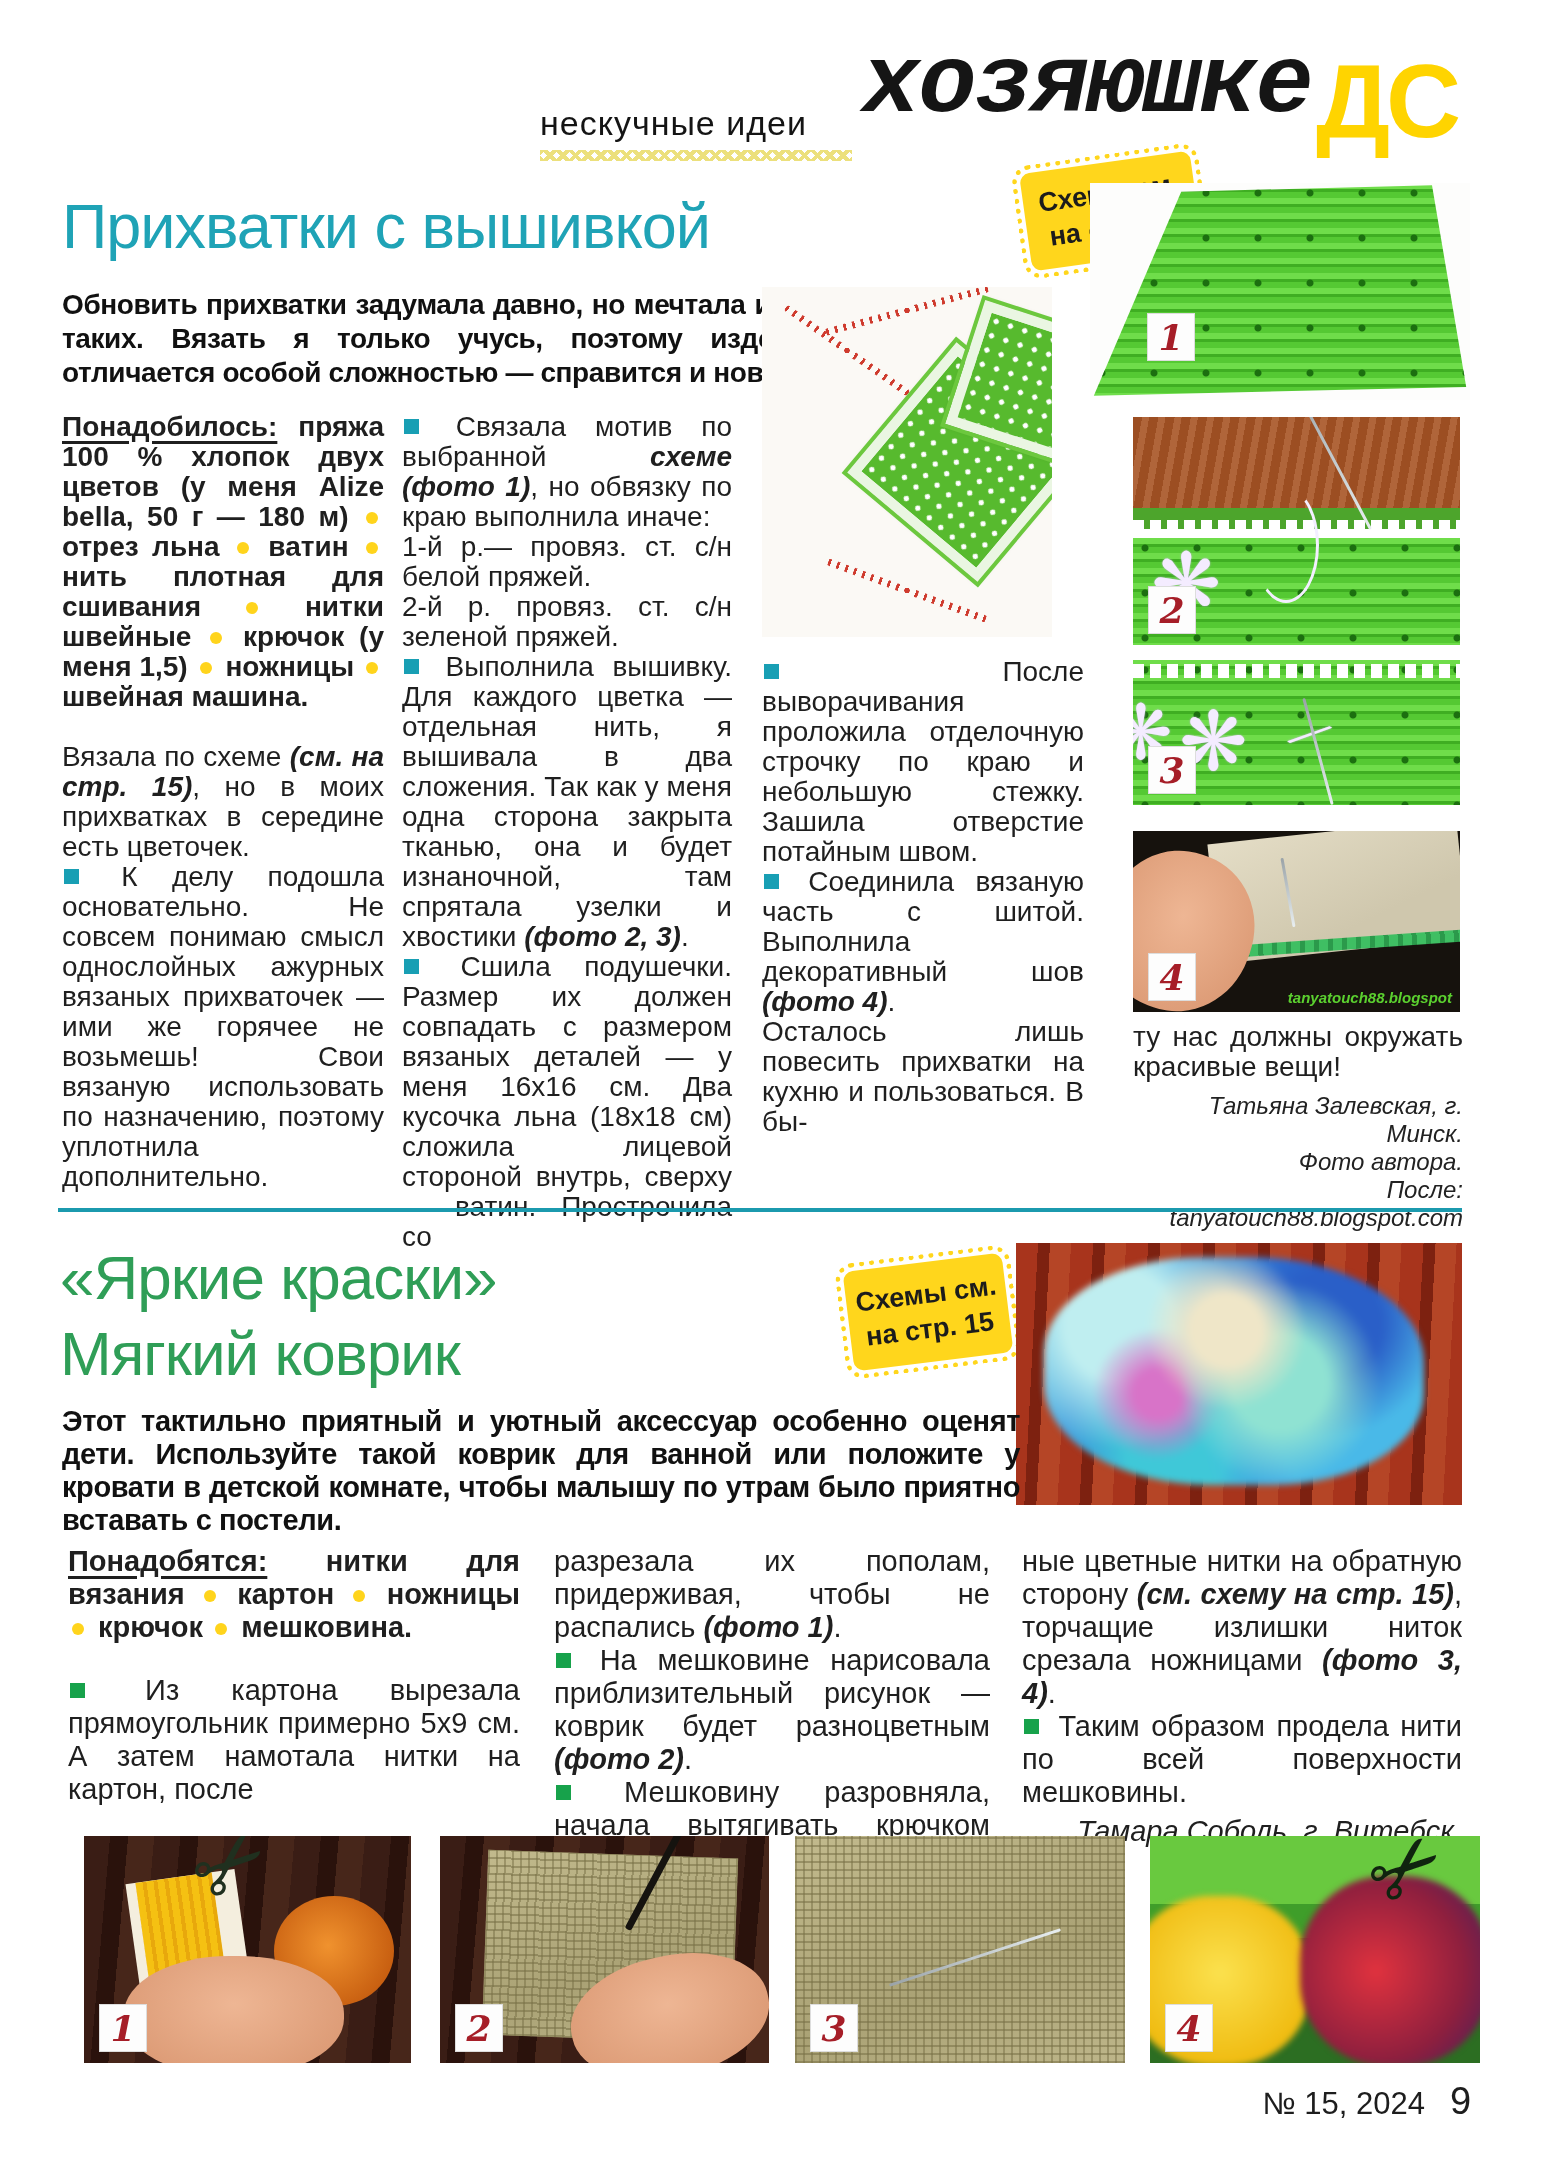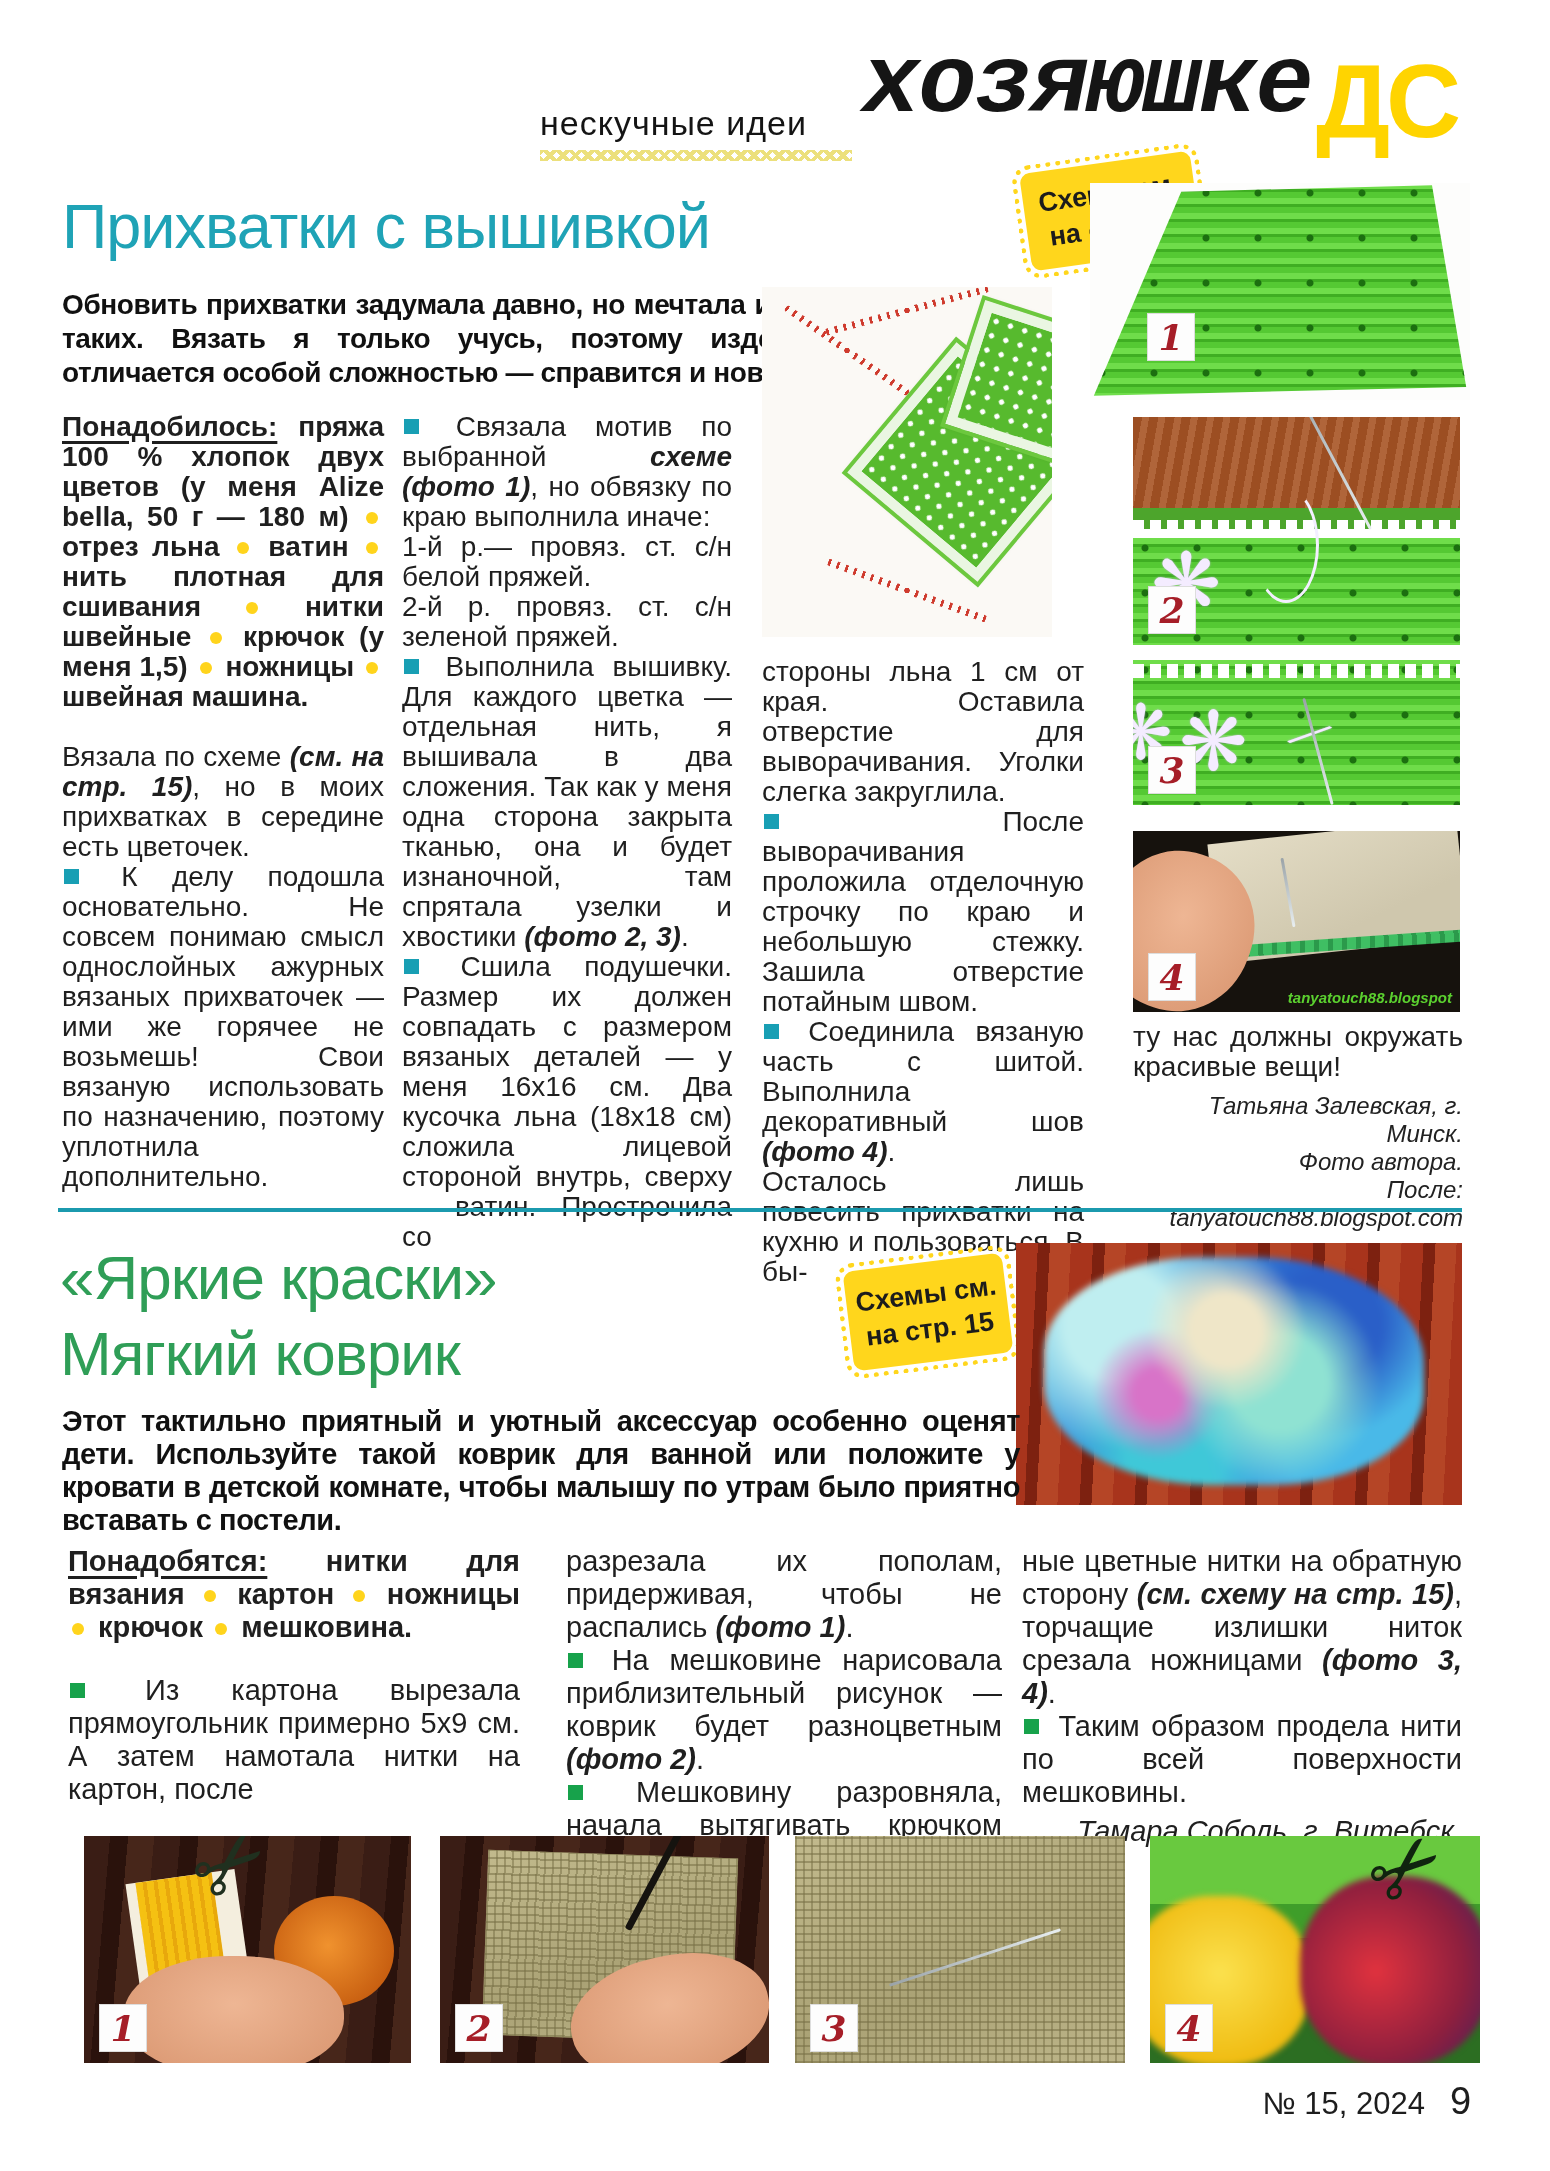--- a/index.html
+++ b/index.html
@@ -122,21 +122,20 @@
   </div>
 
   <div class="abs photo" style="left:762px;top:287px;width:290px;height:350px;background:#fbf9f5;">
     <div class="branch" style="left:10px;top:60px;width:150px;transform:rotate(35deg);"></div>
     <div class="branch" style="left:60px;top:20px;width:170px;transform:rotate(-15deg);"></div>
     <div class="branch" style="left:60px;top:300px;width:170px;transform:rotate(20deg);"></div>
     <div class="potholder" style="left:120px;top:90px;width:150px;height:150px;transform:rotate(40deg);"></div>
     <div class="potholder" style="left:200px;top:30px;width:110px;height:110px;transform:rotate(18deg);"></div>
   </div>
   <div class="abs col" style="left:762px;top:657px;width:322px;">
-    <p><span>стороны льна 1 см от края. Оставила отверстие для выворачивания. Уголки слегка закруглила.</span></p>
     <p><span class="sq"></span><span> После выворачивания проложила отделочную строчку по краю и небольшую стежку. Зашила отверстие потайным швом.</span></p>
     <p><span class="sq"></span><span> Соединила вязаную часть с шитой. Выполнила декоративный шов </span><span class="bi">(фото 4)</span><span>.</span></p>
     <p><span>Осталось лишь повесить прихватки на кухню и пользоваться. В бы-</span></p>
   </div>
 
   <div class="abs photo" style="left:1133px;top:417px;width:327px;height:228px;">
     <div class="abs" style="left:0;top:0;width:100%;height:40%;background:repeating-linear-gradient(100deg,#9c4e22 0 9px,#b0653a 9px 16px);"></div>
     <div class="abs" style="left:0;top:40%;width:100%;height:9%;background:#4da52c;"></div>
     <div class="abs chainrow" style="left:0;top:45%;width:100%;height:16px;"></div>
     <div class="abs knit-green" style="left:0;top:53%;width:100%;height:47%;"></div>
@@ -189,21 +188,21 @@
   <div class="abs photo wood" style="left:1016px;top:1243px;width:446px;height:262px;">
     <div class="rugfluff" style="left:28px;top:14px;width:380px;height:228px;"></div>
   </div>
 
   <div class="abs intro intro2" style="left:62px;top:1405px;width:958px;">Этот тактильно приятный и уютный аксессуар особенно оценят дети. Используйте такой коврик для ванной или положите у кровати в детской комнате, чтобы малышу по утрам было приятно вставать с постели.</div>
 
   <div class="abs col a2" style="left:62px;top:1545px;width:458px;">
     <p class="gap-after"><span class="ub">Понадобятся:</span><span class="b"> нитки для вязания </span><span class="dot"></span><span class="b"> картон </span><span class="dot"></span><span class="b"> ножницы </span><span class="dot"></span><span class="b"> крючок </span><span class="dot"></span><span class="b"> мешковина.</span></p>
     <p><span class="sqg"></span><span> Из картона вырезала прямоугольник примерно 5х9 см. А затем намотала нитки на картон, после</span></p>
   </div>
-  <div class="abs col a2" style="left:560px;top:1545px;width:442px;">
+  <div class="abs col a2" style="left:548px;top:1545px;width:442px;">
     <p><span>разрезала их пополам, придерживая, чтобы не распались </span><span class="bi">(фото 1)</span><span>.</span></p>
     <p><span class="sqg"></span><span> На мешковине нарисовала приблизительный рисунок — коврик будет разноцветным </span><span class="bi">(фото 2)</span><span>.</span></p>
     <p><span class="sqg"></span><span> Мешковину разровняла, начала вытягивать крючком нарезан-</span></p>
   </div>
   <div class="abs col a2" style="left:1016px;top:1545px;width:446px;">
     <p><span>ные цветные нитки на обратную сторону </span><span class="bi">(см. схему на стр. 15)</span><span>, торчащие излишки ниток срезала ножницами </span><span class="bi">(фото 3, 4)</span><span>.</span></p>
     <p><span class="sqg"></span><span> Таким образом продела нити по всей поверхности мешковины.</span></p>
     <p class="credit2">Тамара Соболь, г. Витебск. Фото автора</p>
   </div>
 

